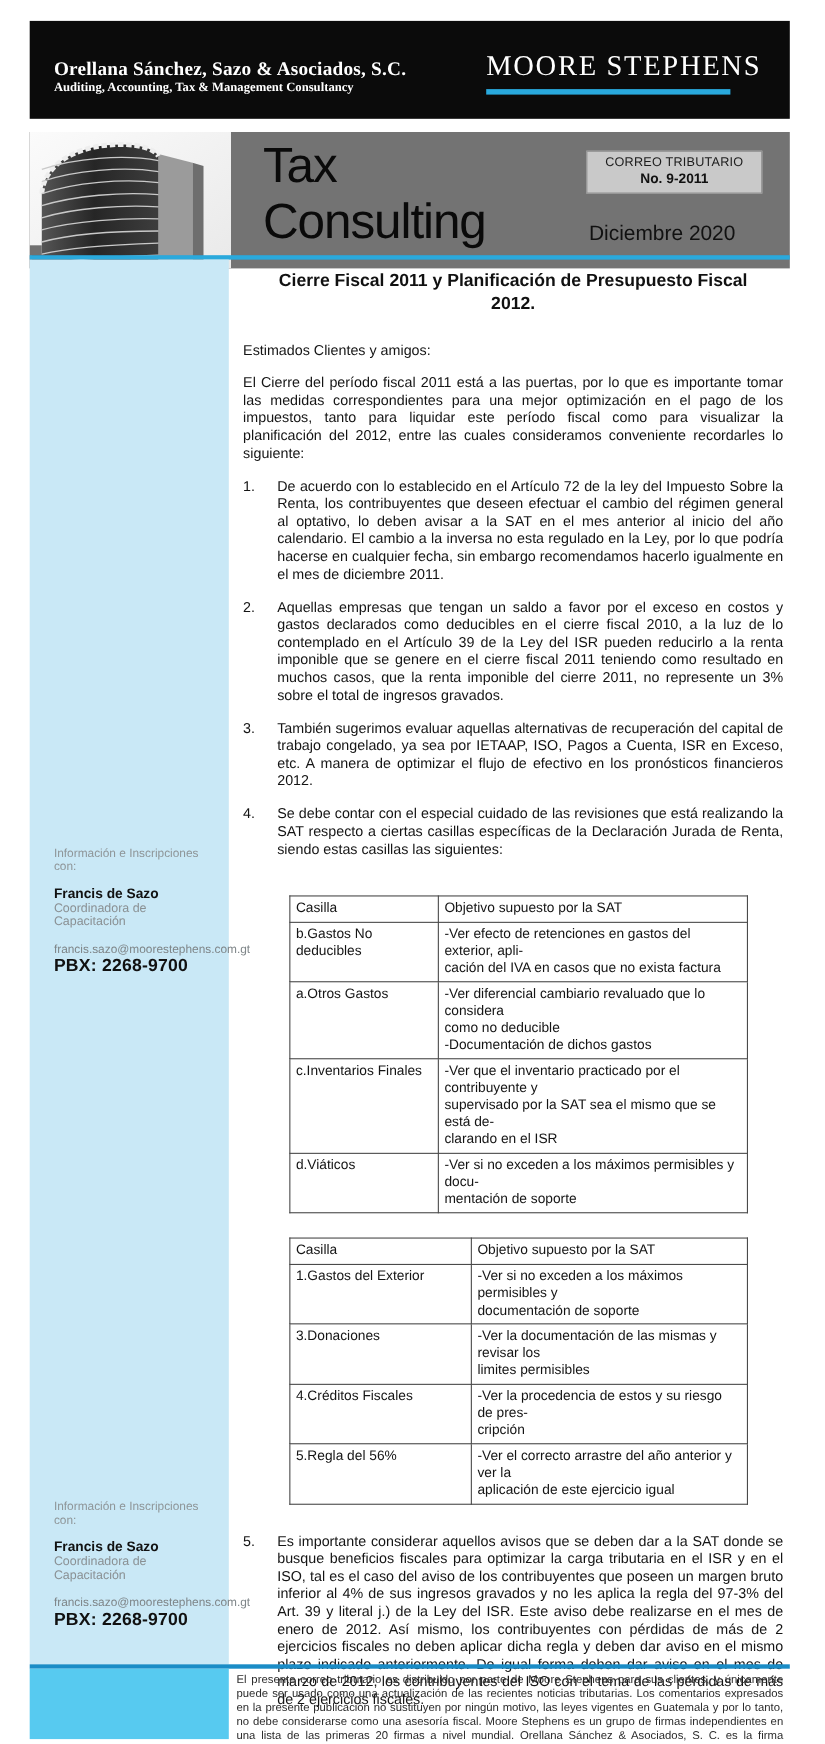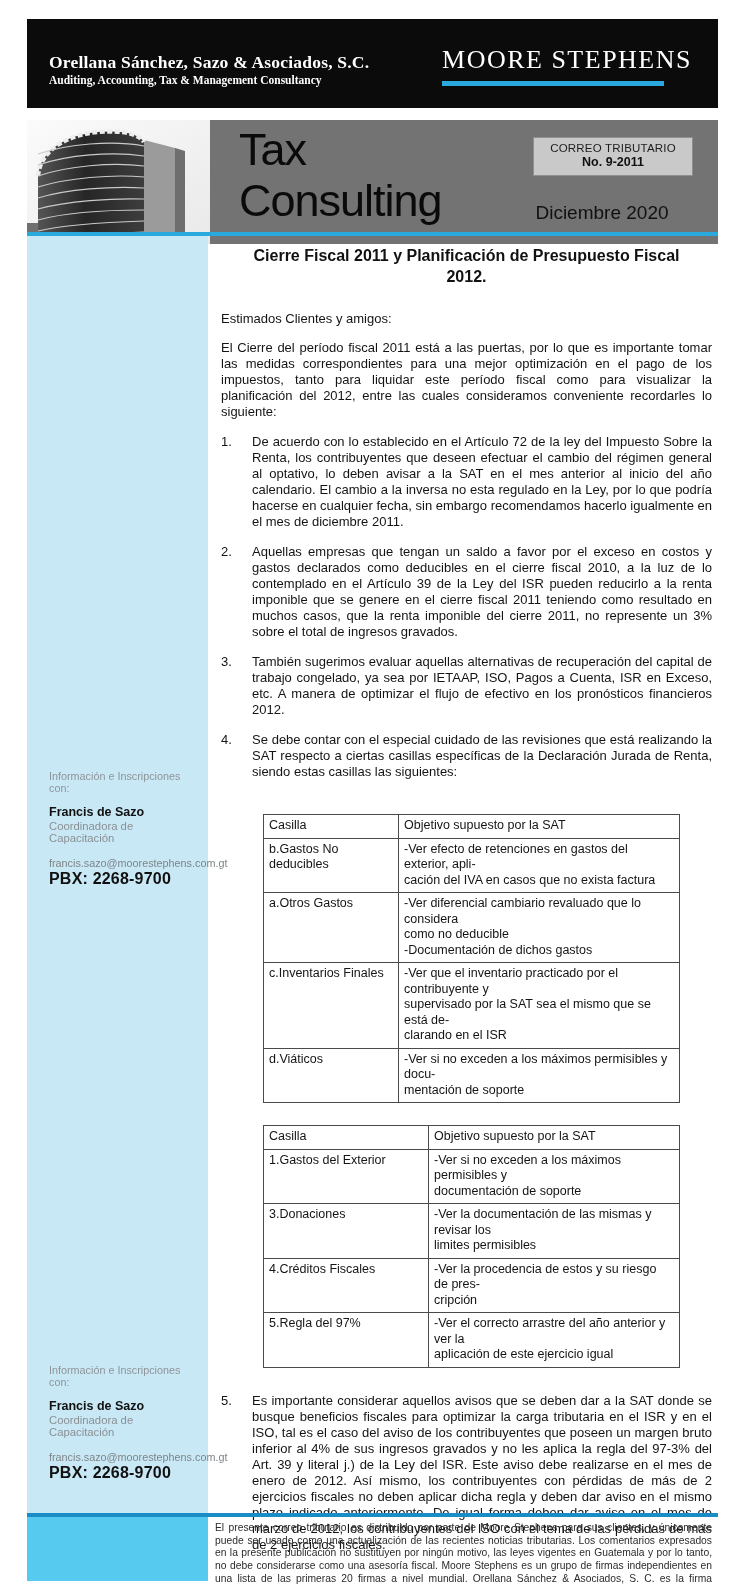--- a/index.html
+++ b/index.html
@@ -243,21 +243,21 @@
           <td>3.Donaciones</td>
           <td class="ml">-Ver la documentación de las mismas y revisar los
 limites permisibles</td>
         </tr>
         <tr>
           <td>4.Créditos Fiscales</td>
           <td class="ml">-Ver la procedencia de estos y su riesgo de pres-
 cripción</td>
         </tr>
         <tr>
-          <td>5.Regla del 97%</td>
+          <td>5.Regla del 56%</td>
           <td class="ml">-Ver el correcto arrastre del año anterior y ver la
 aplicación de este ejercicio igual</td>
         </tr>
       </tbody>
     </table>
 
     <div class="list-item" style="margin-top:25px">
       <span class="num">5.</span>
       <p class="para itxt">Es importante considerar aquellos avisos que se deben dar a la SAT donde se busque beneficios  fiscales para optimizar la carga tributaria en el ISR y en el ISO, tal es el caso del aviso de los contribuyentes que poseen un margen bruto inferior al 4% de sus ingresos gravados y no les aplica la regla del 97-3% del Art. 39 y literal j.) de la Ley del ISR.  Este aviso debe realizarse en el mes de enero de 2012.  Así mismo, los contribuyentes con pérdidas de más de 2 ejercicios fiscales no deben aplicar dicha regla y deben dar aviso en el mismo plazo indicado anteriormente.  De igual forma deben dar aviso en el mes de marzo de 2012, los contribuyentes del ISO con el tema de las pérdidas de más de 2 ejercicios fiscales.</p>
     </div>

